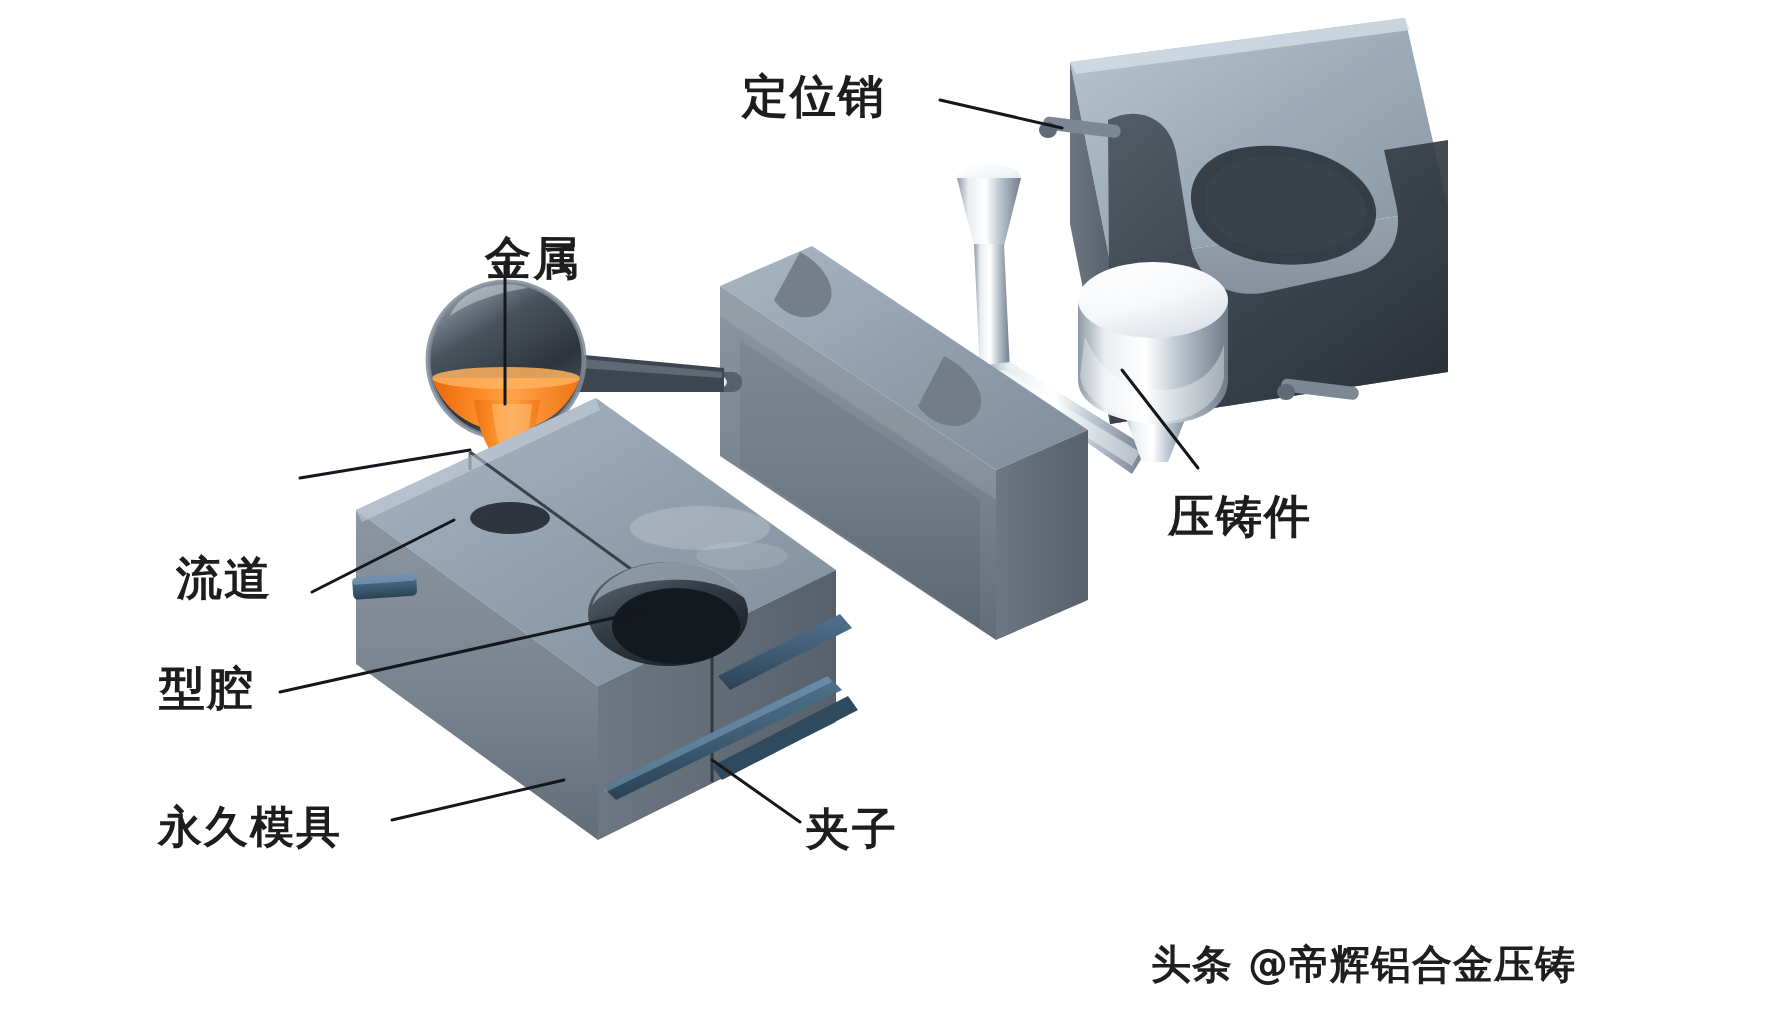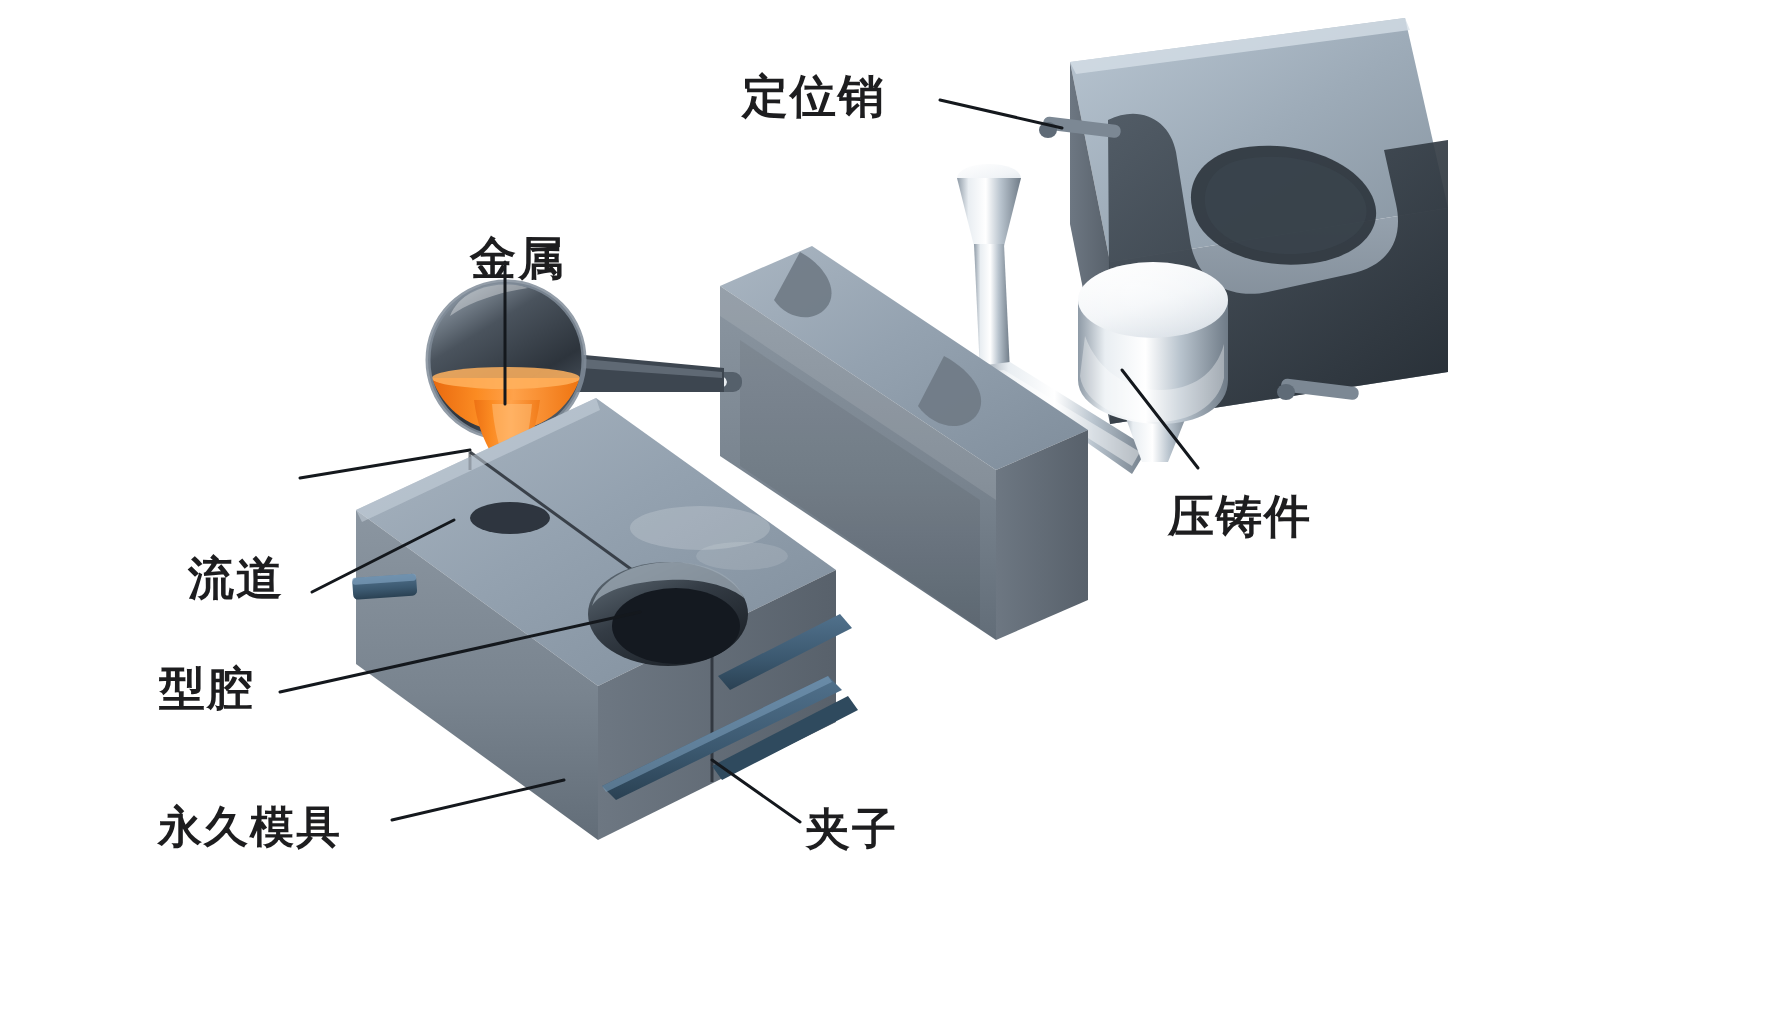--- a/index.html
+++ b/index.html
@@ -241,27 +241,28 @@
       <line x1="312" y1="592" x2="454" y2="520"></line>
       <line x1="280" y1="692" x2="640" y2="612"></line>
       <line x1="1198" y1="468" x2="1122" y2="370"></line>
       <line x1="392" y1="820" x2="564" y2="780"></line>
       <line x1="800" y1="822" x2="712" y2="760"></line>
     </g>
   </svg>
 
   <div class="lbl lbl-lg" style="left:742px;top:66px;">定位销</div>
 
-  <div class="lbl lbl-lg" style="left:470px;top:228px;">金属</div>
-
-
-  <div class="lbl lbl-lg" style="left:188px;top:548px;font-family:Liberation Serif, serif;">流道</div>
+  <div class="lbl lbl-lg" style="left:485px;top:228px;">金属</div>
+
+
+  <div class="lbl lbl-lg" style="left:176px;top:548px;font-family:Liberation Serif, serif;">流道</div>
 
   <div class="lbl lbl-lg" style="left:159px;top:658px;">型腔</div>
 
   <div class="lbl lbl-md" style="left:158px;top:798px;">永久模具</div>
 
   <div class="lbl lbl-lg" style="left:1168px;top:486px;">压铸件</div>
 
   <div class="lbl lbl-md" style="left:806px;top:800px;">夹子</div>
 
+  <div id="wm">头条 @帝辉铝合金压铸</div>
 
 </div>
 
 </body></html>

